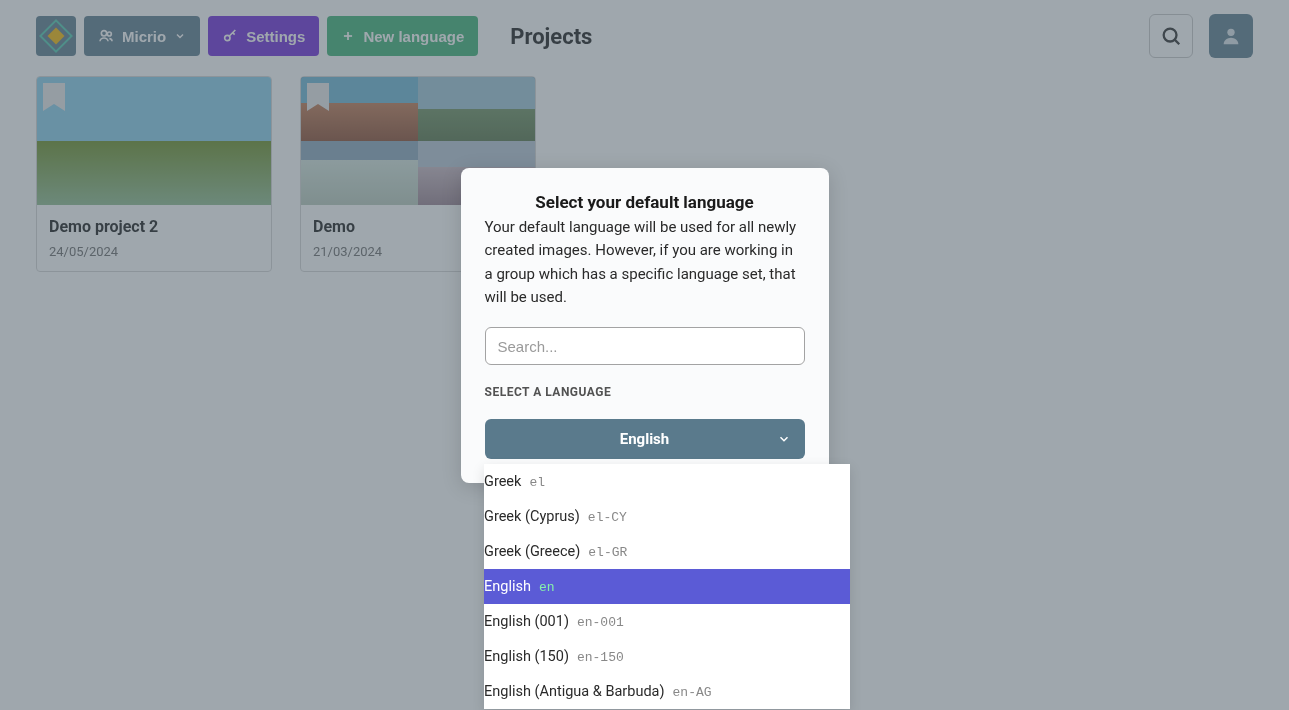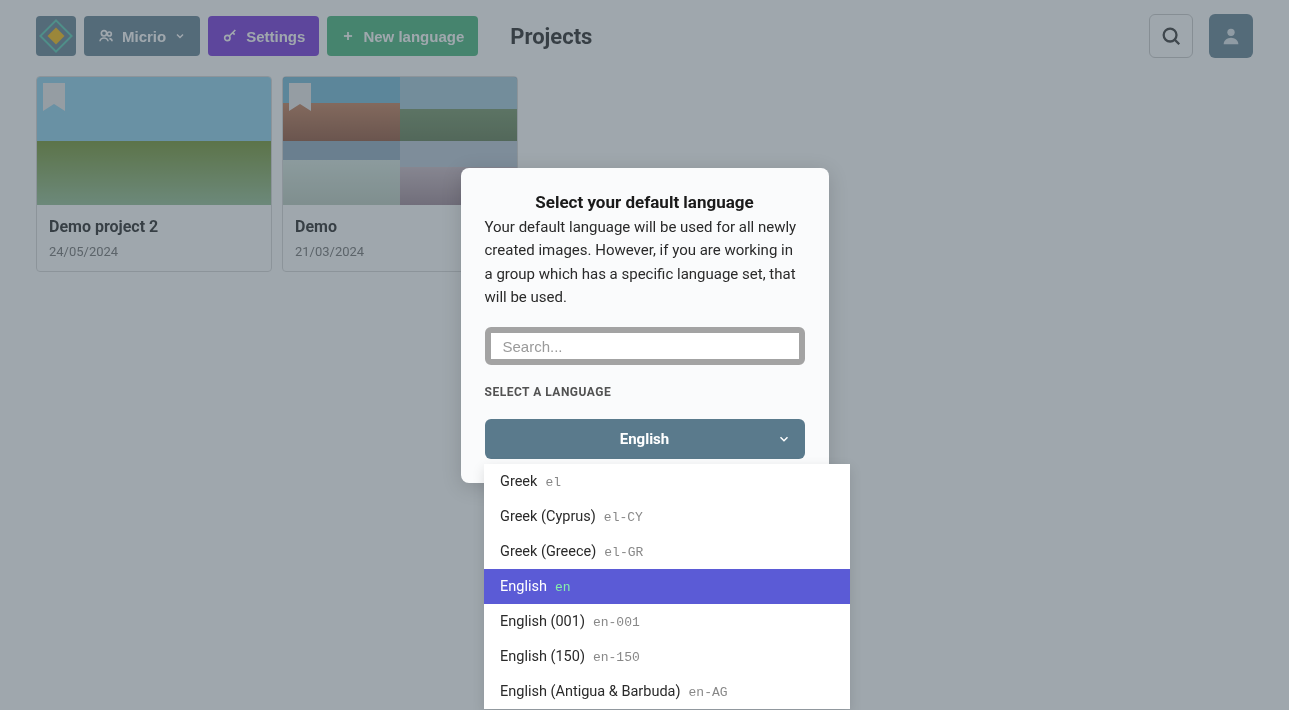--- a/index.html
+++ b/index.html
@@ -69,21 +69,21 @@
   border-radius: 6px;
   display: flex;
   align-items: center;
   justify-content: center;
   cursor: pointer;
 }
 .search-btn { border: 1px solid #c8c8c8; background: #fff; }
 .user-btn { background: #5a7a8c; margin-left: 8px; }
 .projects-grid {
   display: flex;
-  gap: 10px;
+  gap: 28px;
   padding: 4px 36px;
 }
 .project-card {
   width: 236px;
   border: 1px solid #d6d6d6;
   border-radius: 4px;
   overflow: hidden;
   background: #fff;
 }
 .card-img {
@@ -142,21 +142,21 @@
 }
 .modal-desc {
   font-size: 15px;
   color: #2a2a2a;
   line-height: 1.55;
   margin-bottom: 18px;
 }
 .search-input {
   width: 100%;
   height: 38px;
-  border: 6px solid #a3a3a3;
+  border: 1px solid #a3a3a3;
   border-radius: 6px;
   padding: 0 12px;
   font-size: 15px;
   background: #fff;
   margin-bottom: 20px;
 }
 .search-input::placeholder { color: #9a9a9a; }
 .select-label {
   font-size: 12px;
   font-weight: 700;
@@ -188,21 +188,21 @@
   width: 366px;
   background: #fff;
   box-shadow: 0 4px 12px rgba(0,0,0,0.12);
   overflow-y: scroll;
   max-height: 248px;
 }
 .dropdown::-webkit-scrollbar { width: 14px; }
 .dropdown::-webkit-scrollbar-track { background: #f0f0f0; }
 .dropdown::-webkit-scrollbar-thumb { background: #c0c0c0; }
 .dd-item {
-  padding: 9px 16px;
+  padding: 9px 0;
   font-size: 14.5px;
   color: #2a2a2a;
   cursor: pointer;
   display: flex;
   align-items: baseline;
   gap: 8px;
 }
 .dd-item.selected { background: #5b5bd6; color: #fff; }
 .dd-code {
   font-family: "Courier New", monospace;

